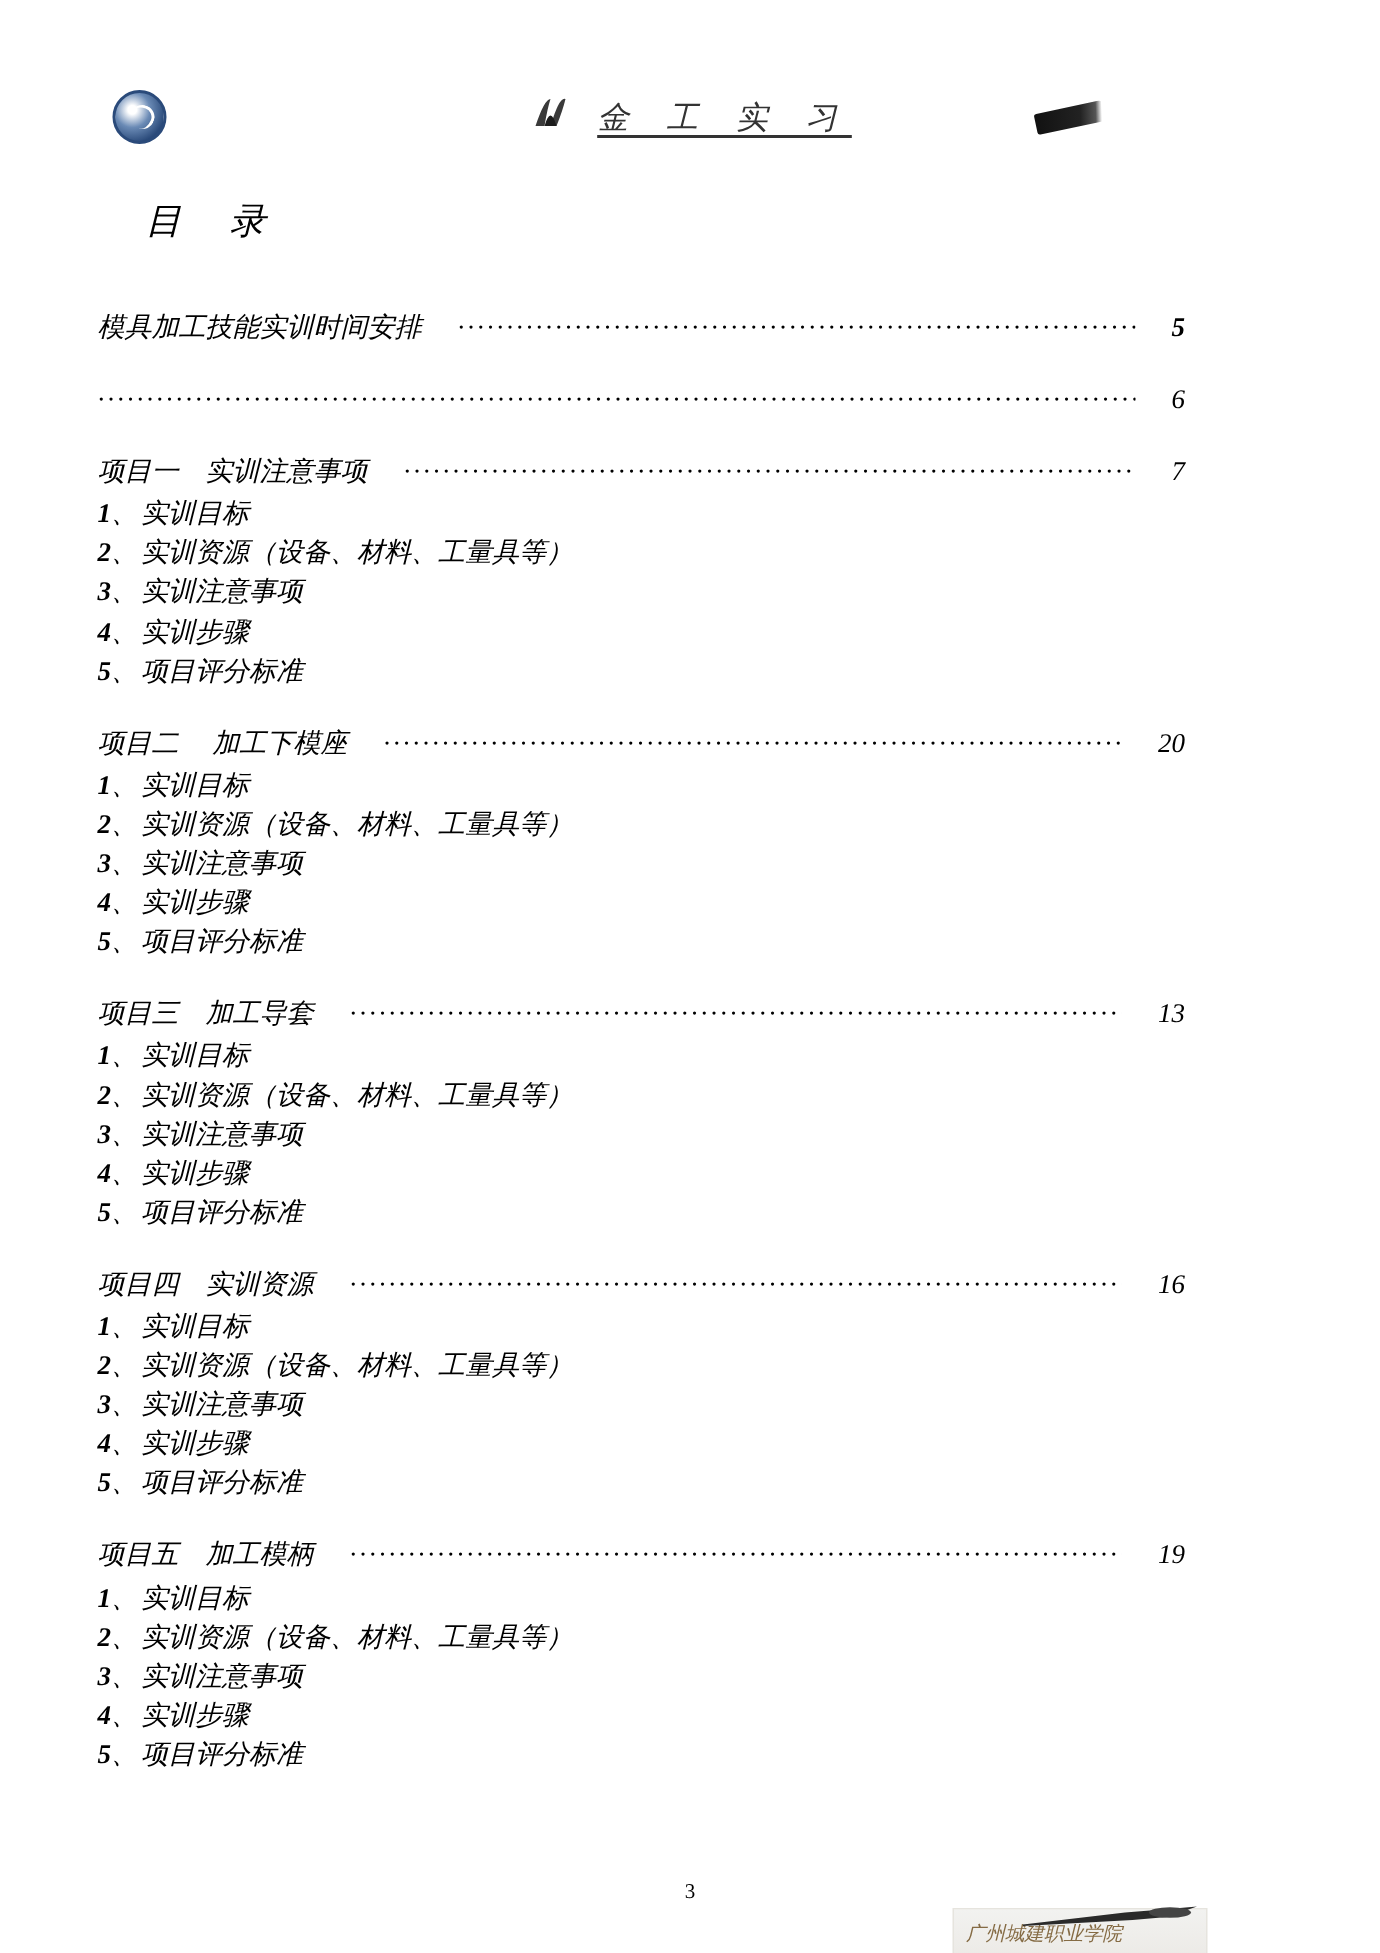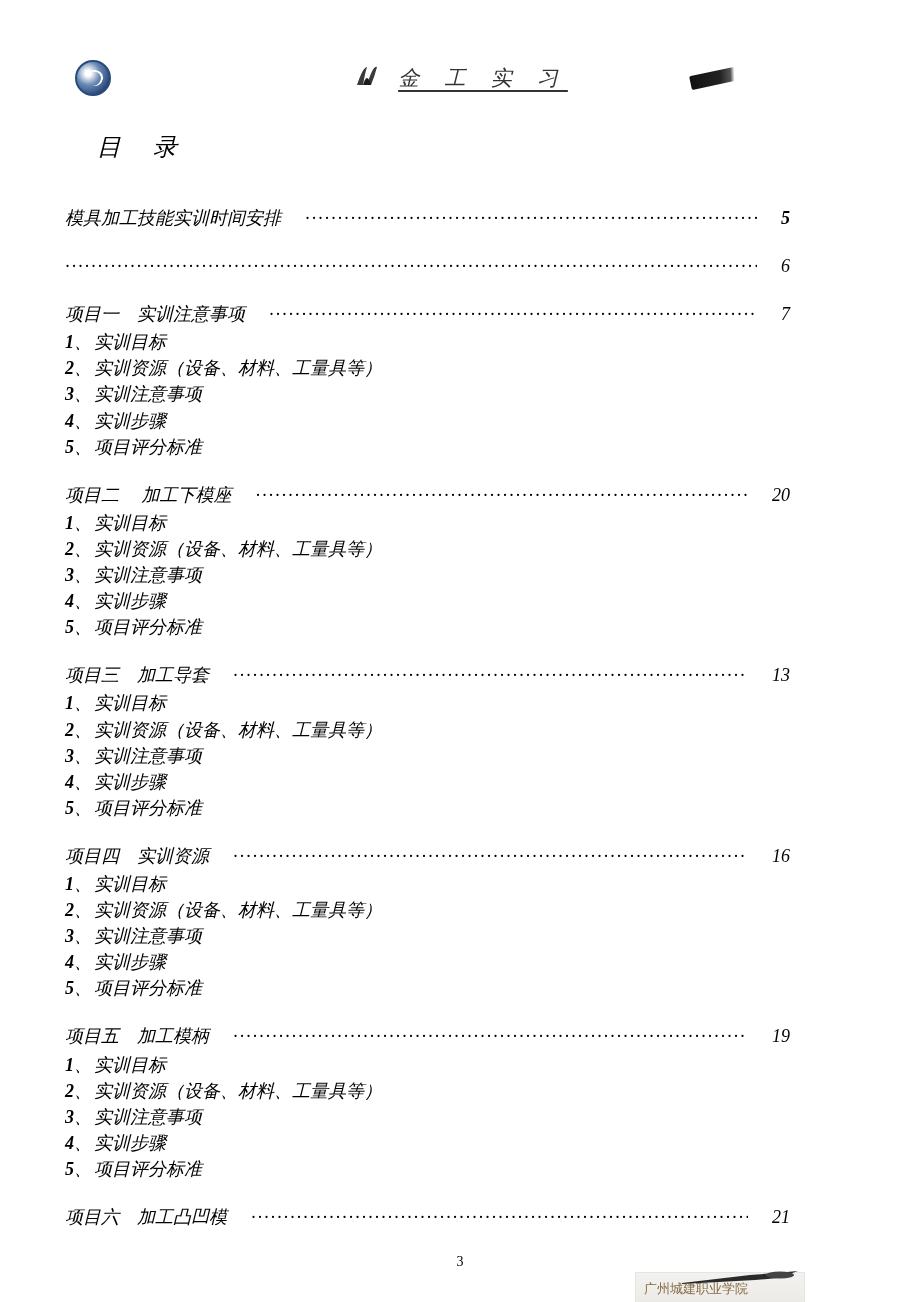--- a/index.html
+++ b/index.html
@@ -127,20 +127,21 @@
       display: flex;
       align-items: center;
       padding-left: 8px;
       gap: 0;
     }
     .footer-text {
       font-size: 13px;
       color: #856b44;
       font-family: "KaiTi","STKaiti",serif;
       white-space: nowrap;
+      font-style: italic;
     }
     .footer-pen {
       position: absolute;
       right: 4px;
       top: -4px;
       width: 120px;
       height: 18px;
     }
     .footer-pen svg { width: 100%; height: 100%; }
   </style>
@@ -348,27 +349,20 @@
             </div>
             <div class="sub-item">
               <span class="sub-num">5</span>
               <span class="sub-sep">、</span>
               <span>项目评分标准</span>
             </div>
           </div>
         </div>
       </div>
 
-    <div class="toc-block">
-      <div class="toc-line">
-        <span class="toc-label">项目六　加工凸凹模</span>
-        <span class="toc-leader"></span>
-        <span class="toc-page">21</span>
-      </div>
-    </div>
 
   </div>
 </div>
 
 <div class="page-number">3</div>
 
 <div class="footer-mark">
   <span class="footer-text">广州城建职业学院</span>
   <div class="footer-pen">
     <svg viewBox="0 0 120 18">

